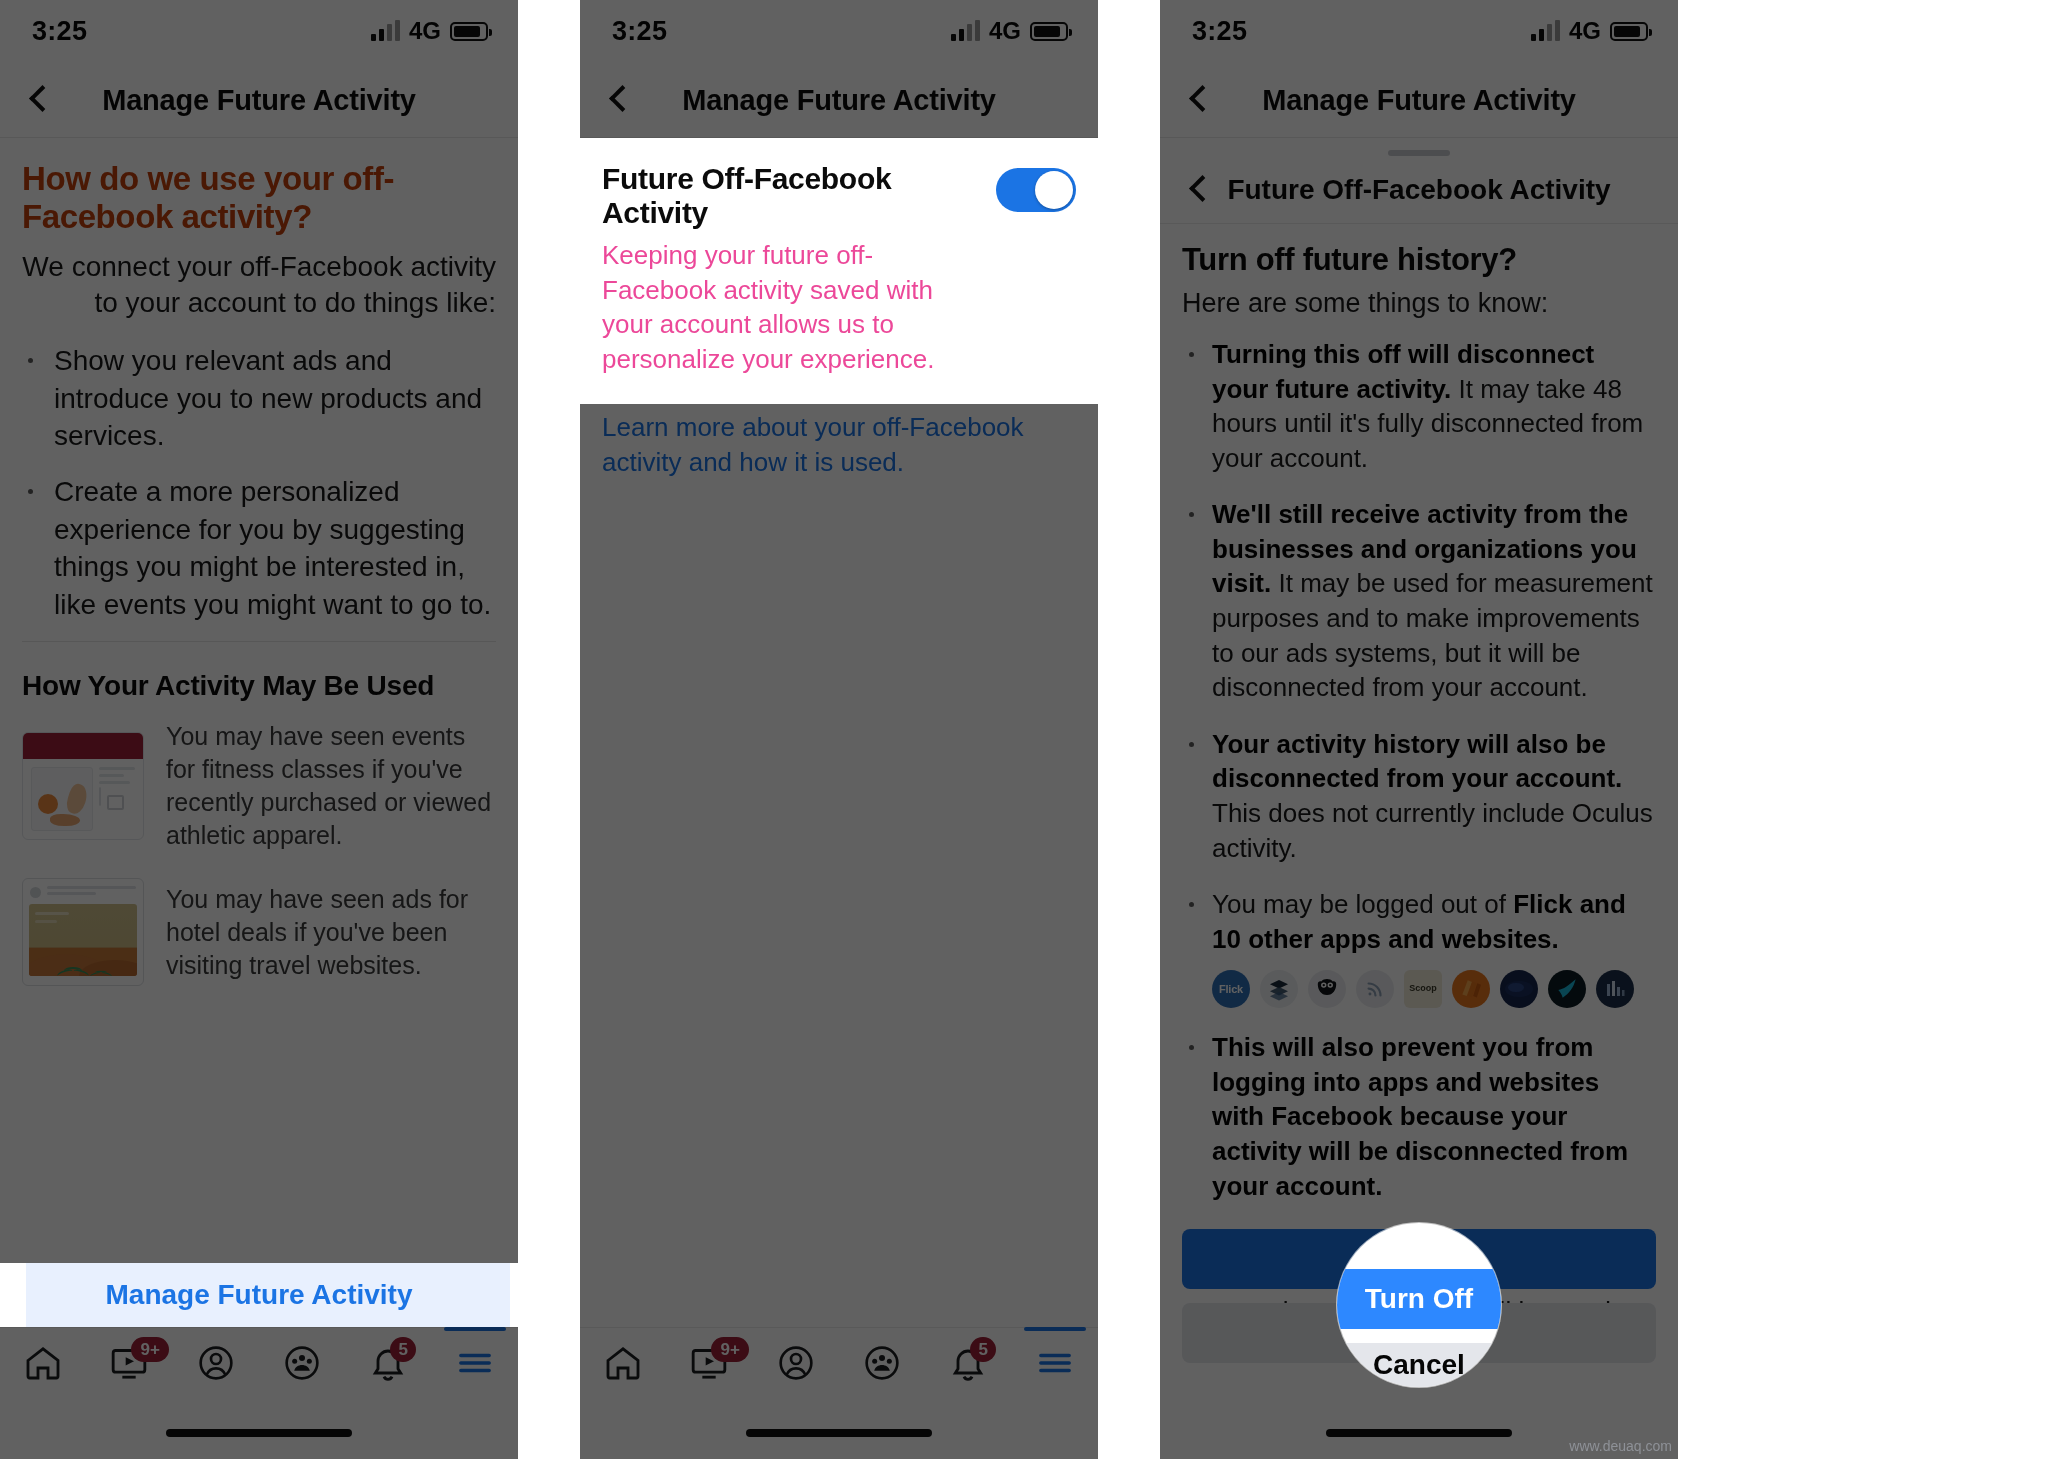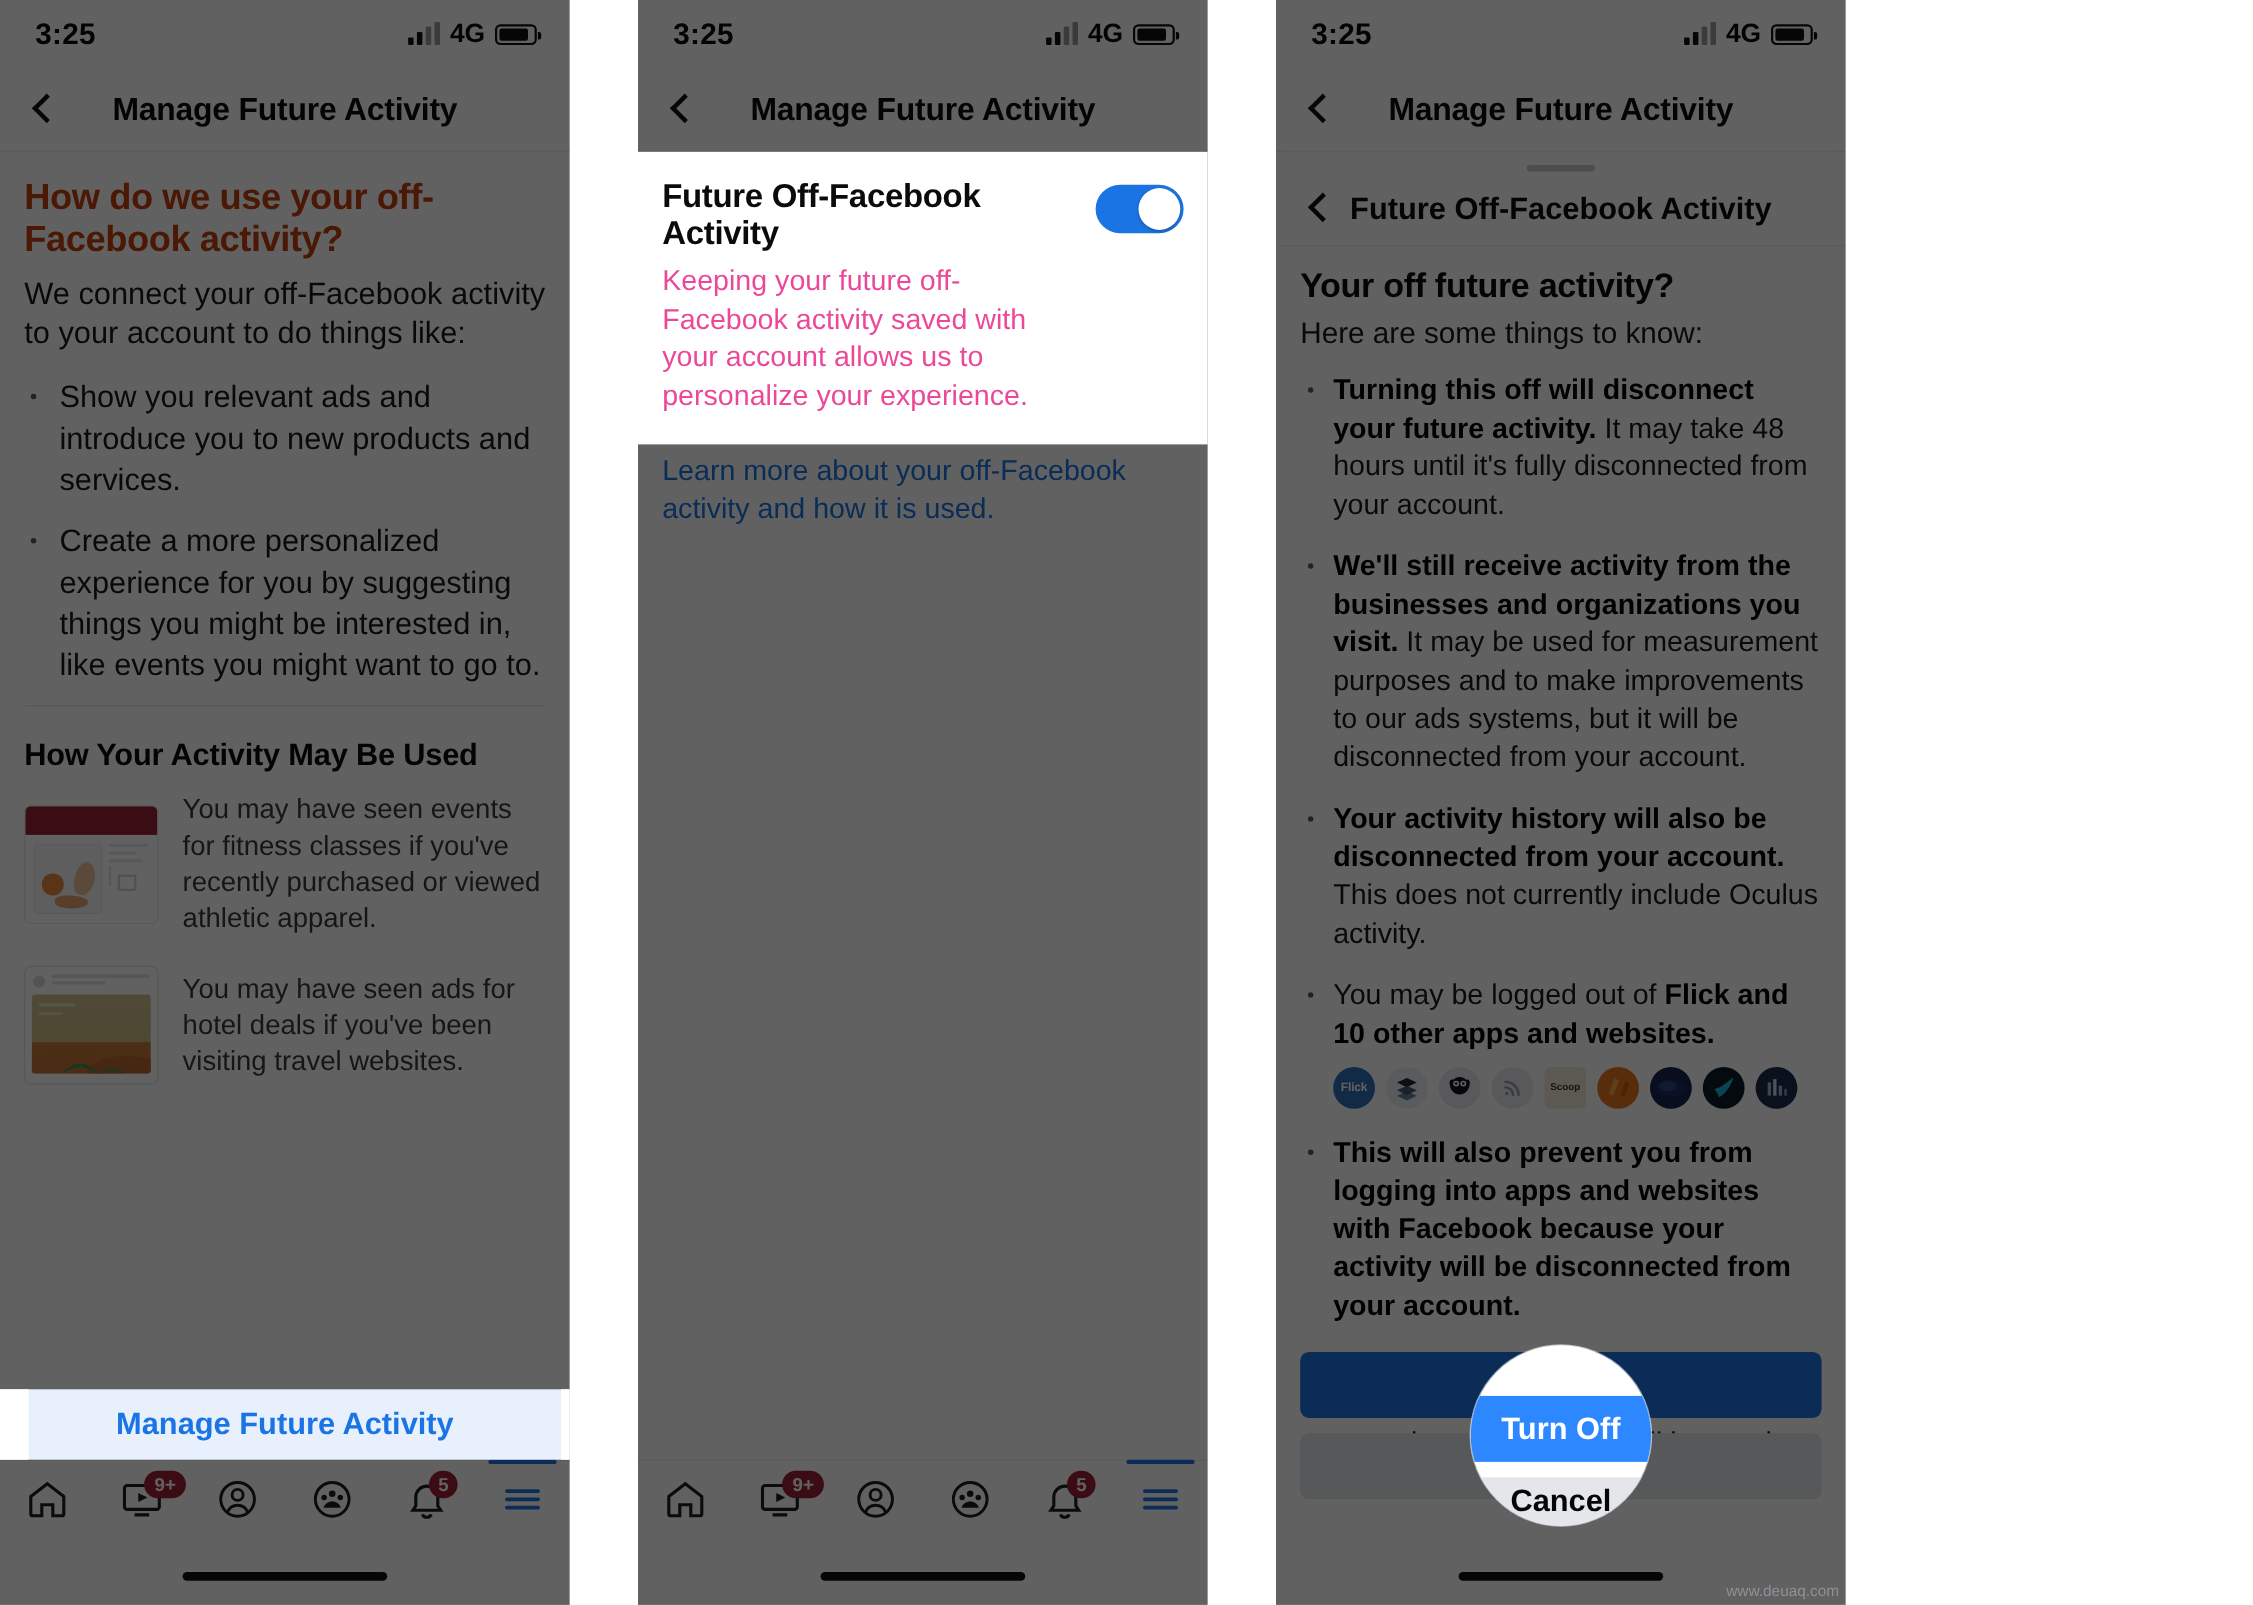--- a/index.html
+++ b/index.html
@@ -92,21 +92,21 @@
     letter-spacing: -.2px;
   }
 
   
   .p1-body { padding: 22px 22px 0 22px; }
   .h1 {
     font-size: 33px; font-weight: bold; line-height: 1.16; color: #c2410c;
     letter-spacing: -.4px; margin-bottom: 12px;
   }
   .para {
-    font-size: 28px; line-height: 1.32; color: #18191a; margin-bottom: 20px;
+    font-size: 28px; line-height: 1.32; color: #18191a; margin-bottom: 20px; text-align: right;
   }
   ul.bullets { list-style: none; }
   ul.bullets li {
     position: relative; padding-left: 32px;
     font-size: 28px; line-height: 1.34; color: #18191a; margin-bottom: 18px;
   }
   ul.bullets li::before {
     content: ""; position: absolute; left: 6px; top: 16px;
     width: 5px; height: 5px; border-radius: 50%; background: #5b5b5b;
   }
@@ -597,21 +597,21 @@
     </div>
 
     <div class="sheet">
       <div class="grabber"></div>
       <div class="sheet-nav">
         <div class="chev-back"></div>
         <div class="sheet-title">Future Off-Facebook Activity</div>
       </div>
 
       <div class="p3-body">
-        <div class="p3-h1">Your off future activity?</div>
+        <div class="p3-h1">Turn off future history?</div>
         <div class="p3-lead">Here are some things to know:</div>
 
         <ul class="p3-bullets">
           <li>
             <b>Turning this off will disconnect your future activity.</b><span> It may take 48 hours until it's fully disconnected from your account.</span>
           </li>
           <li>
             <b>We'll still receive activity from the businesses and organizations you visit.</b><span> It may be used for measurement purposes and to make improvements to our ads systems, but it will be disconnected from your account.</span>
           </li>
           <li>

